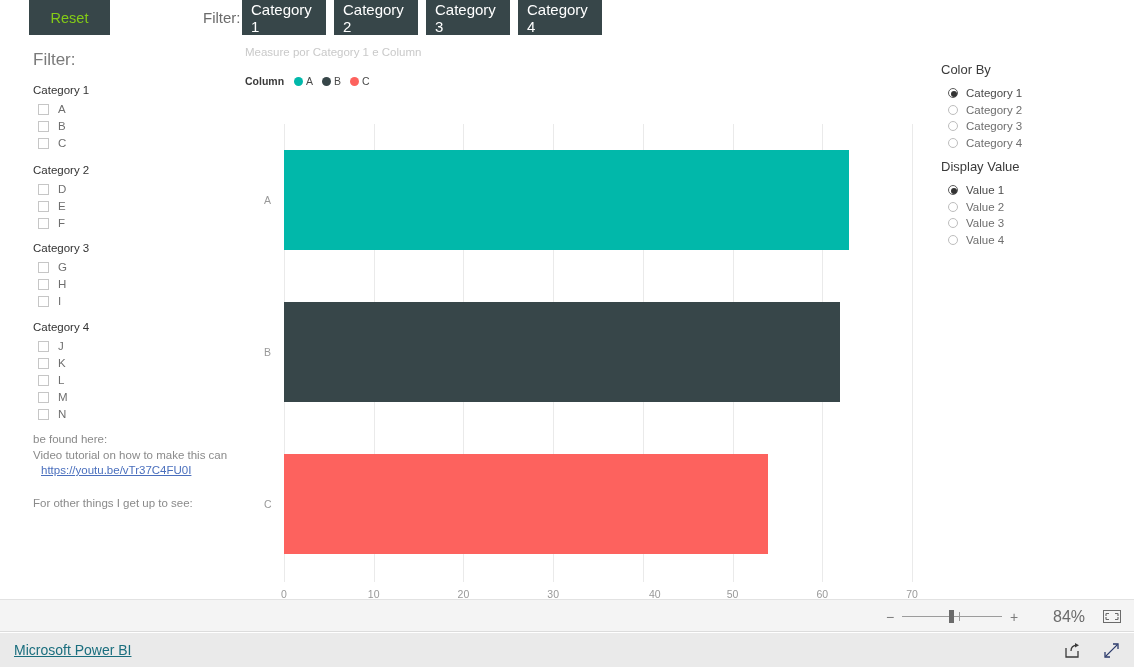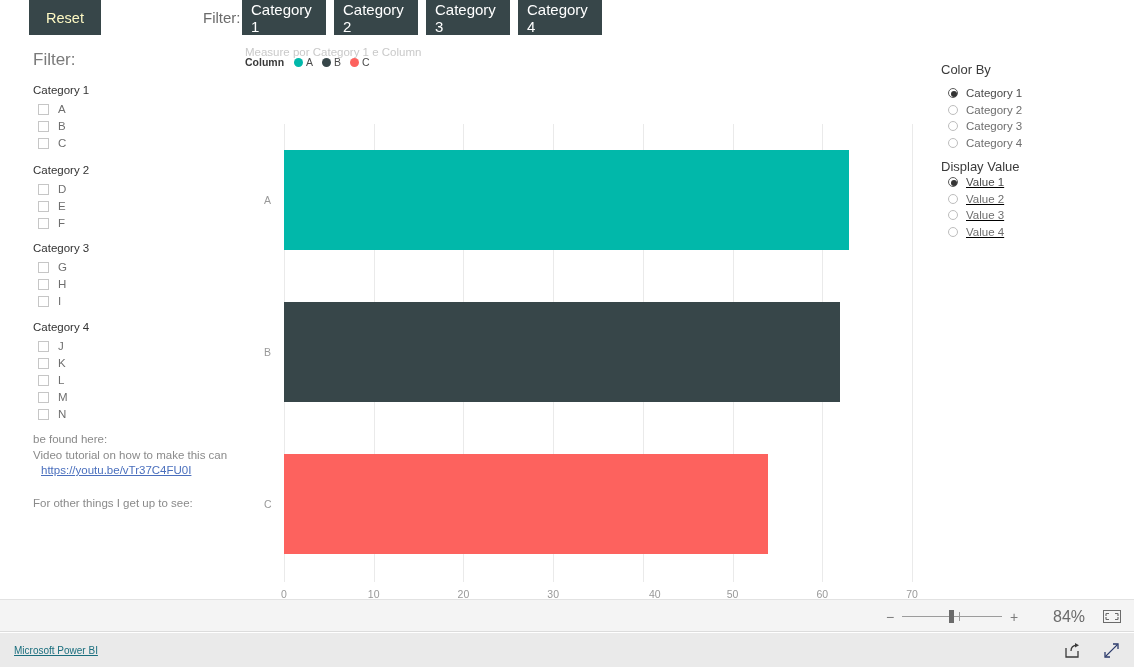--- a/index.html
+++ b/index.html
@@ -17,23 +17,23 @@
   }
 
   
   .topbar {
     position: absolute; left: 0; top: 0;
     width: 1134px; height: 36px;
     background: #ffffff;
   }
   .reset-btn {
     position: absolute; left: 29px; top: 0px;
-    width: 72px; height: 35px;
+    width: 81px; height: 35px;
     background: #374649;
-    color: #fef9c3;
+    color: #84cc16;
     font-size: 14.5px;
     display: flex; align-items: center; justify-content: center;
     cursor: pointer;
     user-select: none;
   }
   .split-label {
     position: absolute; left: 203px; top: 0px;
     height: 35px;
     display: flex; align-items: center;
     font-size: 15px;
@@ -108,21 +108,21 @@
     position: absolute; left: 236px; top: 36px;
     width: 700px; height: 562px;
     background: #ffffff;
     text-decoration: underline;
   }
   .chart-title {
     position: absolute; left: 9px; top: 10px;
     font-size: 11.5px; color: #c9c9c9;
   }
   .legend {
-    position: absolute; left: 9px; top: 20px;
+    position: absolute; left: 9px; top: 39px;
     display: flex; align-items: center;
     font-size: 10.5px; color: #4a4a4a;
   }
   .legend-title { margin-right: 10px; font-weight: bold; color: #3b3b3b; }
   .legend-item { display: flex; align-items: center; margin-right: 9px; }
   .legend-dot {
     width: 9px; height: 9px; border-radius: 50%;
     margin-right: 3px;
   }
 
@@ -236,21 +236,21 @@
   
   .footer {
     position: absolute; left: 0; top: 633px;
     width: 1134px; height: 34px;
     background: #eaeaea;
   }
   .footer-brand {
     position: absolute; left: 14px; top: 0;
     height: 34px;
     display: flex; align-items: center;
-    font-size: 10px;
+    font-size: 14px;
     color: #1a6e7e;
     text-decoration: underline;
     cursor: pointer;
   }
   .footer-icons {
     position: absolute; right: 14px; top: 0;
     height: 34px;
     display: flex; align-items: center; gap: 22px;
   }
   .footer-icon { cursor: pointer; display: flex; }
@@ -426,21 +426,21 @@
         <span class="radio"></span>
         <span class="opt-label">Category 3</span>
       </div>
       <div class="opt-item">
         <span class="radio"></span>
         <span class="opt-label">Category 4</span>
       </div>
     </div>
 
     <div class="opt-title" style="top:123px;">Display Value</div>
-    <div class="opt-group" style="top:138px;text-decoration:underline;">
+    <div class="opt-group" style="top:146px;">
       <div class="opt-item">
         <span class="radio on"></span>
         <span class="opt-label sel">Value 1</span>
       </div>
       <div class="opt-item">
         <span class="radio"></span>
         <span class="opt-label">Value 2</span>
       </div>
       <div class="opt-item">
         <span class="radio"></span>

